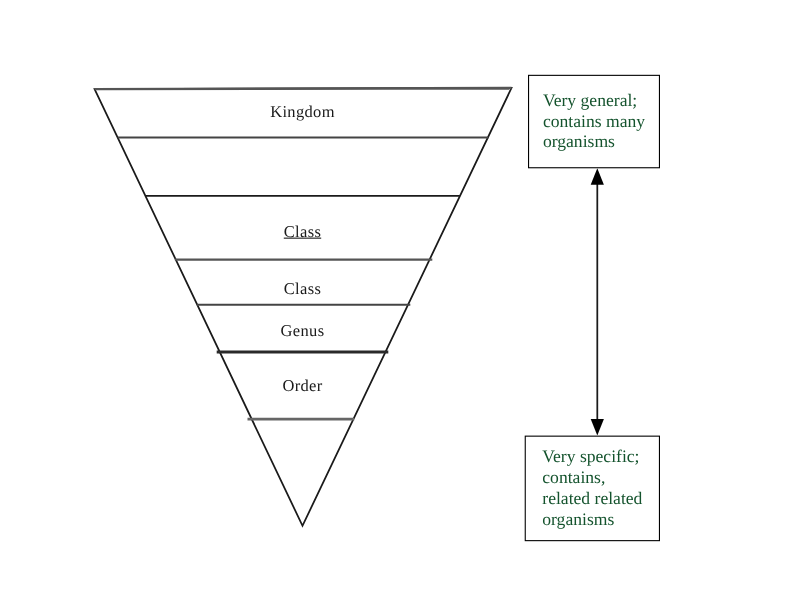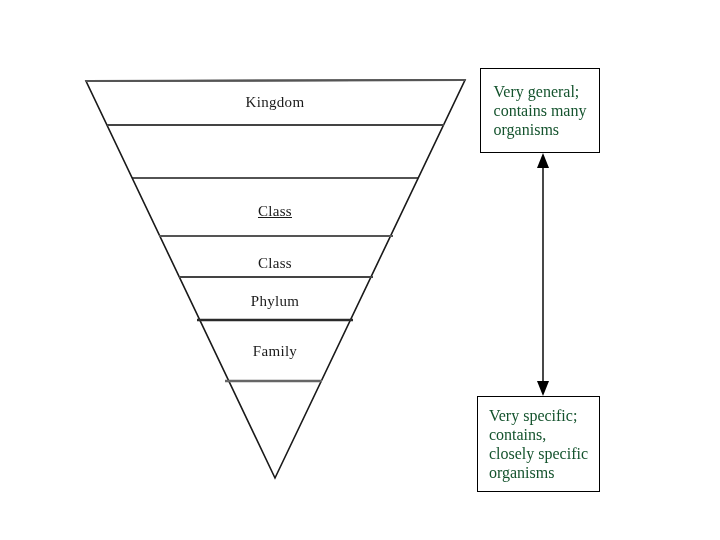--- a/index.html
+++ b/index.html
@@ -80,31 +80,31 @@
     </g>
   </svg>
 
   <div class="rank-label" style="left:175px; top:94px; width:200px;">Kingdom</div>
 
 
   <div class="rank-label" style="left:175px; top:203px; width:200px;text-decoration:underline;">Class</div>
 
   <div class="rank-label" style="left:175px; top:255px; width:200px;">Class</div>
 
-  <div class="rank-label" style="left:175px; top:293px; width:200px;">Phylum</div>
+  <div class="rank-label" style="left:175px; top:293px; width:200px;">Genus</div>
 
-  <div class="rank-label" style="left:175px; top:343px; width:200px;">Family</div>
+  <div class="rank-label" style="left:175px; top:343px; width:200px;">Order</div>
 
 
   <div class="callout-box" style="left:480px; top:68px; width:120px; height:85px;">
     <div class="callout-text">Very general;
 contains many
 organisms</div>
   </div>
 
   <div class="callout-box" style="left:477px; top:396px; width:123px; height:96px;">
     <div class="callout-text">Very specific;
 contains,
-closely specific
+related related
 organisms</div>
   </div>
 
 </div>
 
 </body></html>

